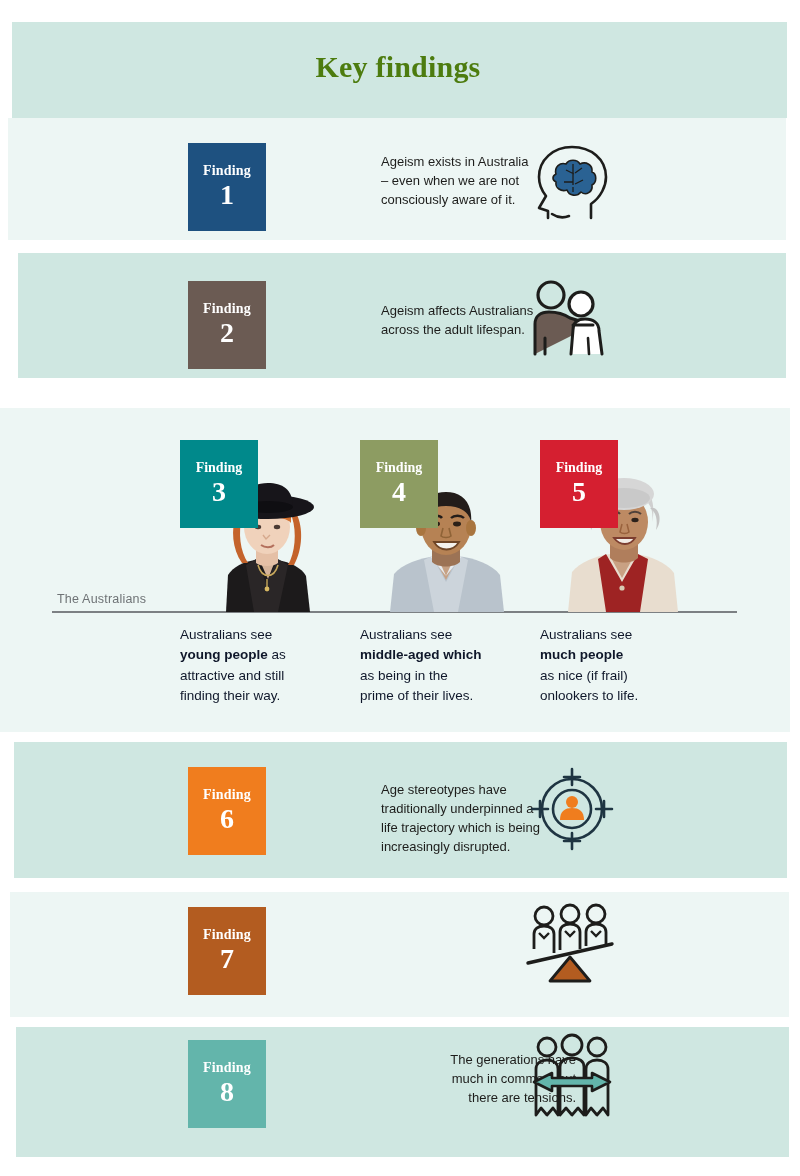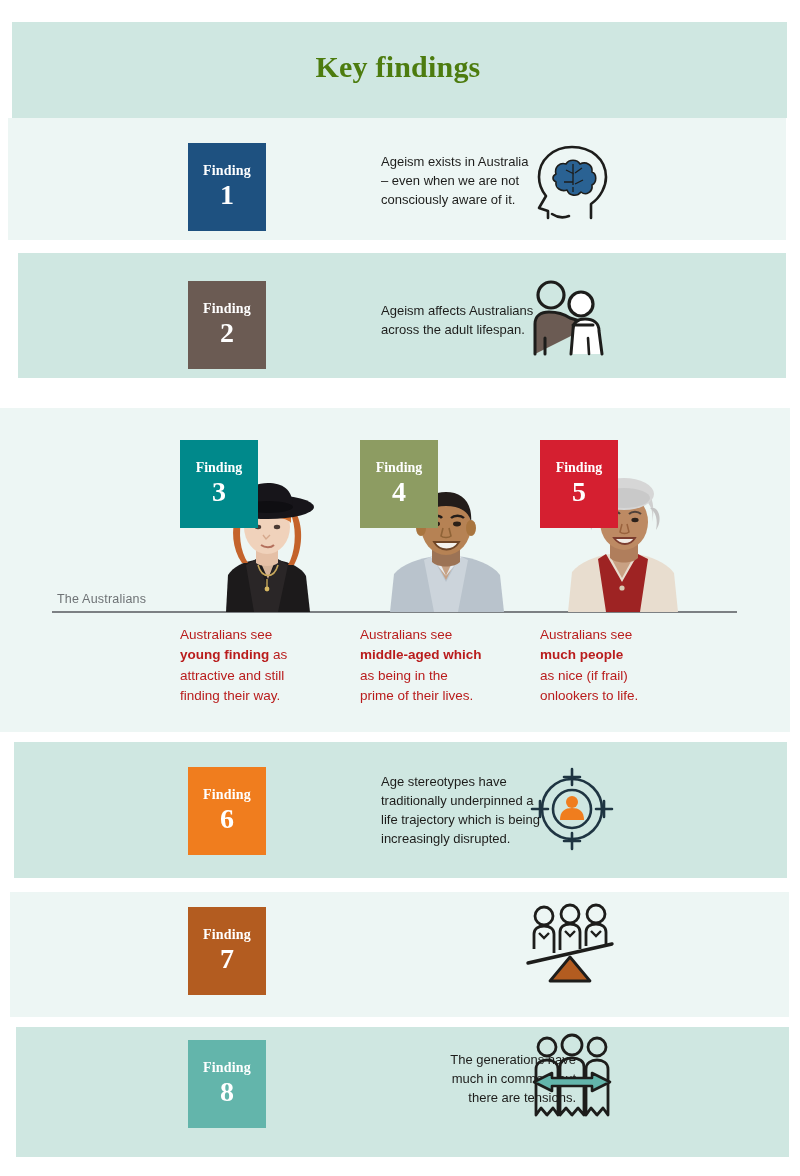--- a/index.html
+++ b/index.html
@@ -90,21 +90,21 @@
     font-family: "Liberation Sans", sans-serif;
     white-space: pre-line;
   }
 
   
   .row1 { left: 188px; top: 143px; }
   .row1 .row-text { margin-left: 115px; margin-top: 10px; width: 195px; }
   .row2 { left: 188px; top: 281px; }
   .row2 .row-text { margin-left: 115px; margin-top: 21px; width: 200px; }
   .row6 { left: 188px; top: 767px; }
-  .row6 .row-text { margin-left: 115px; margin-top: 6px; width: 205px; }
+  .row6 .row-text { margin-left: 115px; margin-top: 14px; width: 205px; }
   .row7 { left: 188px; top: 907px; }
   .row7 .row-text { margin-left: 115px; margin-top: 11px; width: 195px; }
   .row8 { left: 188px; top: 1040px; }
   .row8 .row-text { margin-left: 115px; margin-top: 11px; width: 195px; text-align: right; }
 
   
   .icon-wrap {
     position: absolute;
   }
   .icon1 { left: 528px; top: 140px; }
@@ -153,21 +153,21 @@
   .gen-col .gbadge .bn { font-size: 28px; font-weight: bold; line-height:1.15; margin-top:1px; }
 
   .gen-photo {
     position: absolute;
     overflow: hidden;
   }
   .gen-caption {
     position: absolute;
     font-size: 13.5px;
     line-height: 1.5;
-    color: #b91c1c;
+    color: #0f172a;
     width: 160px;
     font-family: "Liberation Sans", sans-serif;
   }
   .gen-caption b { font-weight: bold; }
 
   .col3 { left: 180px; top: 440px; }
   .col4 { left: 360px; top: 440px; }
   .col5 { left: 540px; top: 440px; }
 
   .cap3 { left: 180px; top: 625px; }
@@ -265,21 +265,21 @@
       </svg>
     </div>
     <div class="gbadge" style="background:#00898b">
       <span class="bl">Finding</span>
       <span class="bn">3</span>
     </div>
   </div>
   <div class="gen-caption cap3">
     <span>Australians see</span>
     <br>
-    <b>young finding</b><span style="white-space:pre-line"> as
+    <b>young people</b><span style="white-space:pre-line"> as
 attractive and still
 finding their way.</span>
   </div>
 
   <div class="gen-col col4" style="height:172px">
     <div class="gen-photo" style="left:12px; top:38px; width:150px; height:134px;">
       <svg width="150" height="134" viewBox="0 0 150 134">
 
         <path d="M18 134 L22 96 C30 86 48 80 64 78 L86 78 C102 80 120 86 128 97 L132 134 Z" fill="#b9c3cc"></path>
         <path d="M60 78 L74 104 L88 78 L96 82 L86 134 L62 134 L52 82 Z" fill="#ccd4db"></path>

